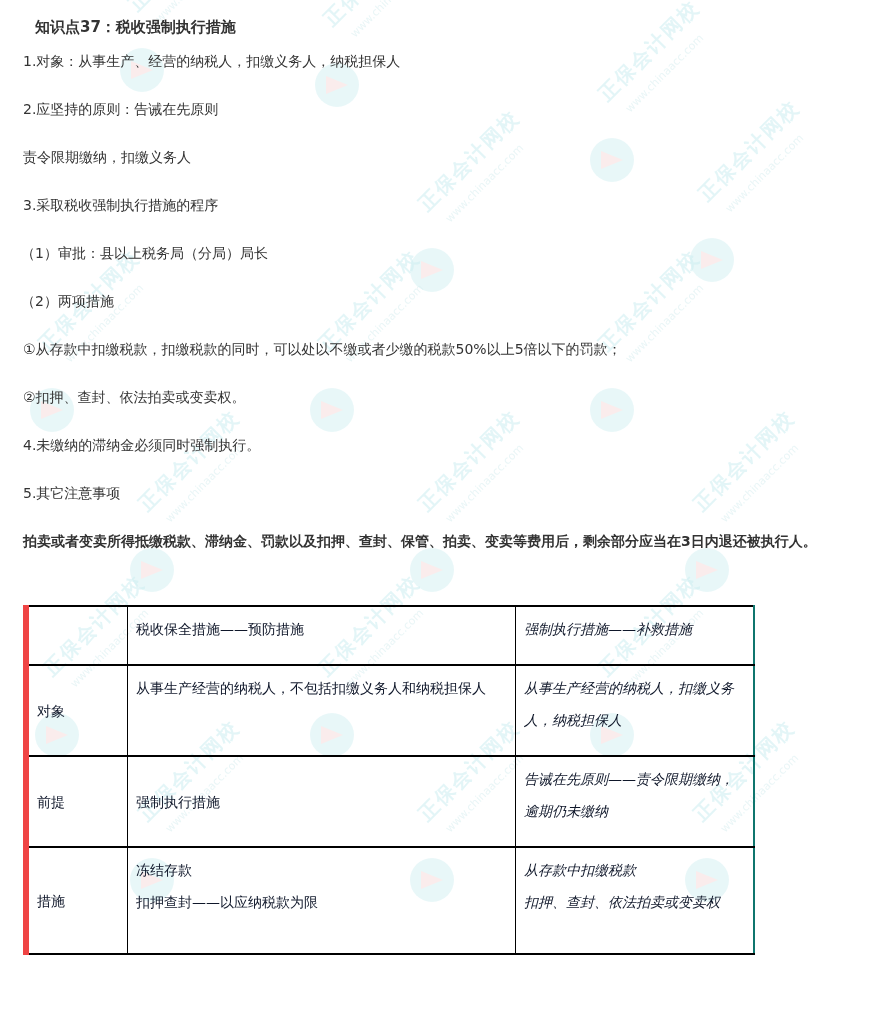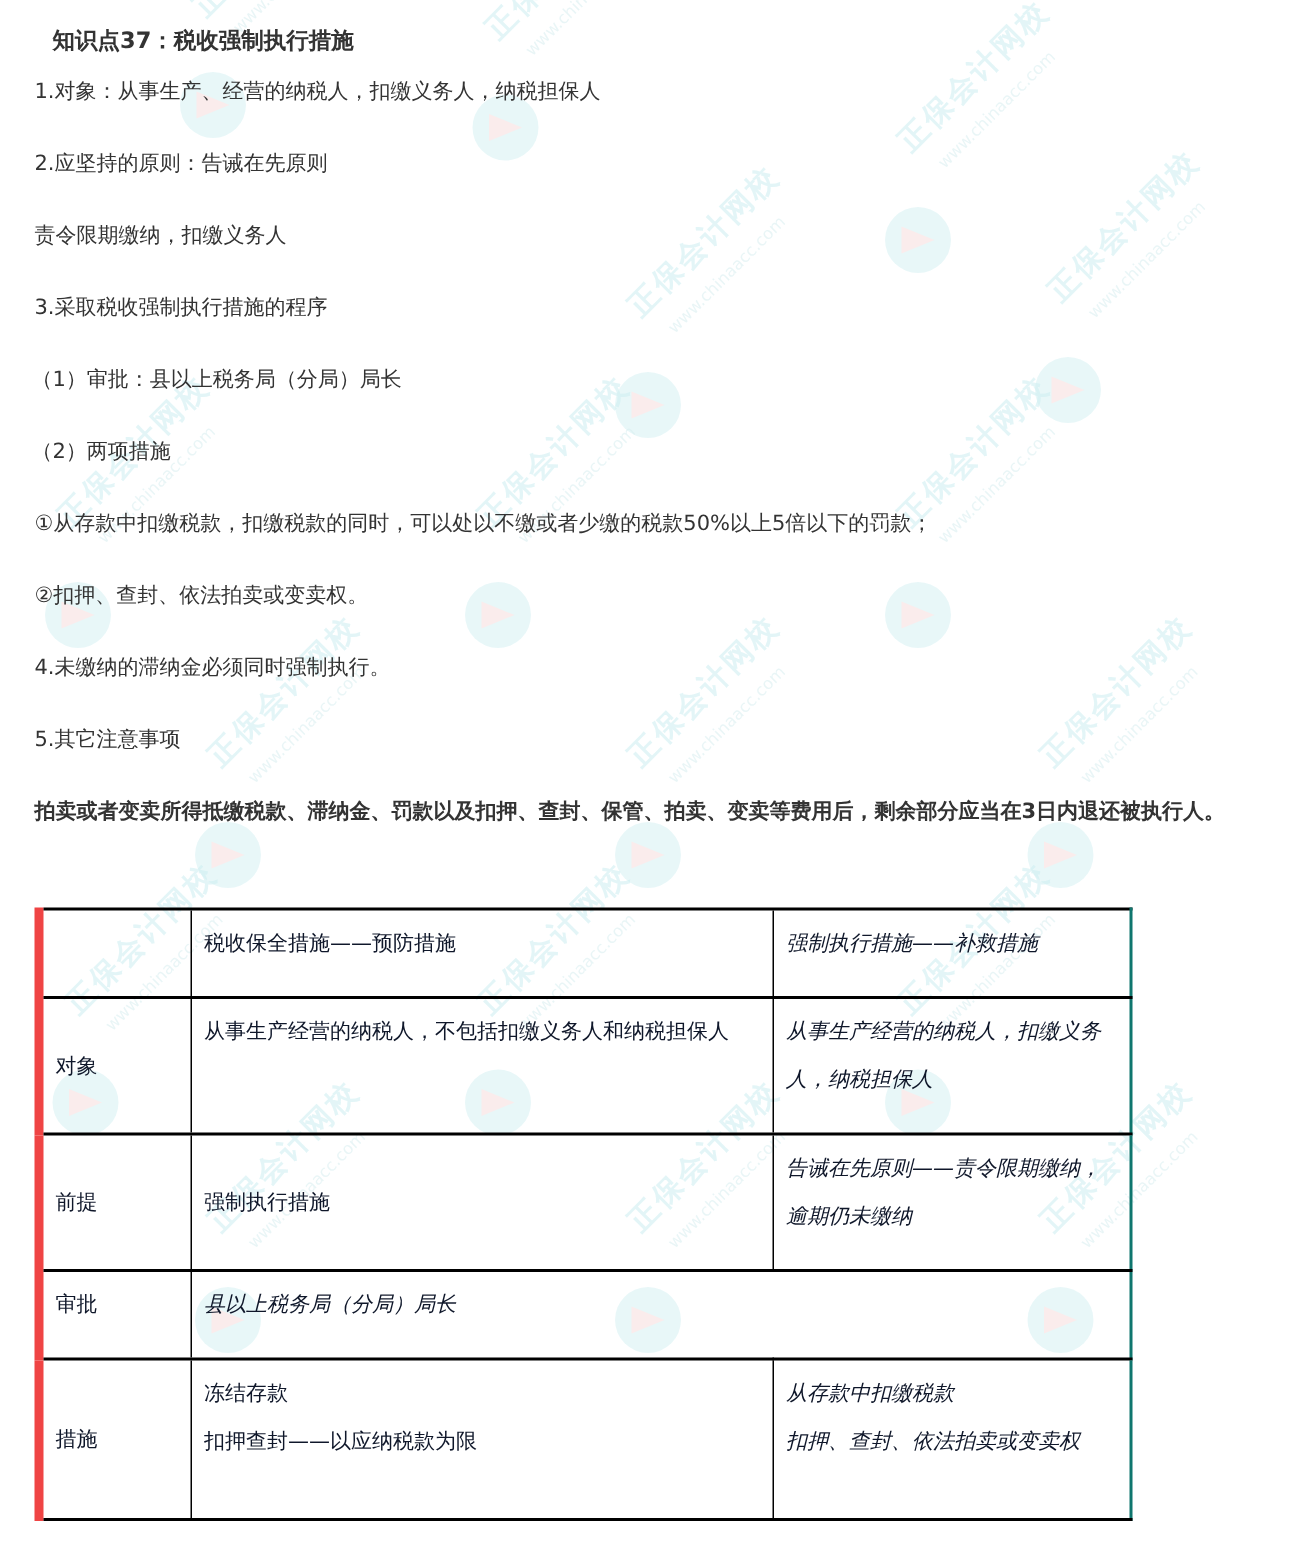--- a/index.html
+++ b/index.html
@@ -241,24 +241,20 @@
   <tr style="height:91px">
     <td>对象</td>
     <td class="cell-pad">从事生产经营的纳税人，不包括扣缴义务人和纳税担保人</td>
     <td class="cell-pad">从事生产经营的纳税人，扣缴义务人，纳税担保人</td>
   </tr>
   <tr style="height:91px">
     <td>前提</td>
     <td class="mid">强制执行措施</td>
     <td class="cell-pad">告诫在先原则——责令限期缴纳，逾期仍未缴纳</td>
   </tr>
-  <tr style="height:59px">
-    <td style="vertical-align:top;padding-top:6px">审批</td>
-    <td colspan="2" class="cell-pad">县以上税务局（分局）局长</td>
-  </tr>
   <tr style="height:107px">
     <td>措施</td>
     <td class="cell-pad">
       <span style="display:block">冻结存款</span>
       <span class="block-gap">扣押查封——以应纳税款为限</span>
     </td>
     <td class="cell-pad">
       <span style="display:block">从存款中扣缴税款</span>
       <span class="block-gap">扣押、查封、依法拍卖或变卖权</span>
     </td>

